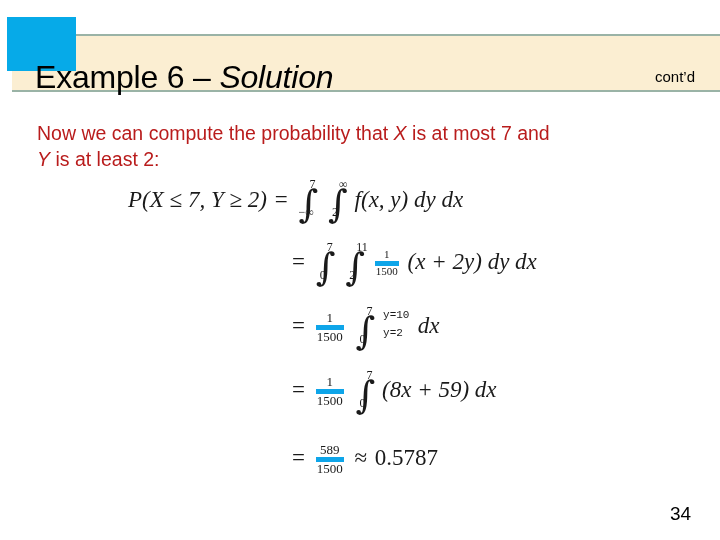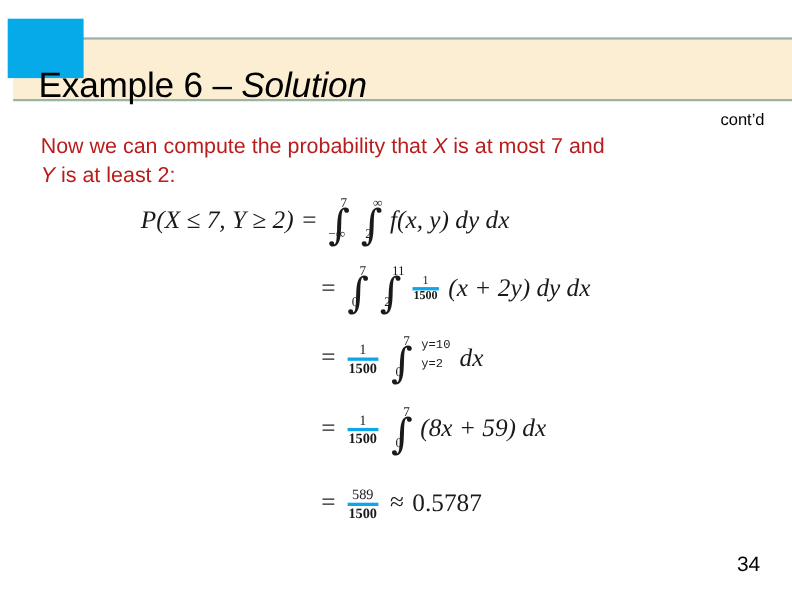--- a/index.html
+++ b/index.html
@@ -57,21 +57,20 @@
     font-style: italic;
   }
   .header-contd {
     position: absolute;
     left: 655px;
     top: 68px;
     font-size: 15px;
     line-height: 18px;
     color: #000000;
     white-space: nowrap;
-    margin-top: 33px;
   }
 
   
   #body-text {
     position: absolute;
     left: 37px;
     top: 120px;
     width: 650px;
     font-size: 19.5px;
     line-height: 26px;
@@ -146,23 +145,22 @@
     font-size: 11px;
     line-height: 1.05;
     font-style: normal;
     margin: 0 3px;
     position: relative;
     top: -1px;
   }
   .frac .num { display: block; padding: 0 1px; }
   .frac .den {
     display: block;
-    border-top: 3px solid #0ea5e9;
+    border-top: 5px solid #0ea5e9;
     padding: 0 1px;
-    font-weight: bold;
   }
   .frac.big { font-size: 13px; }
 
   
   .evalbr {
     display: inline-block;
     position: relative;
     vertical-align: middle;
     font-family: Liberation Mono, monospace;
   }

